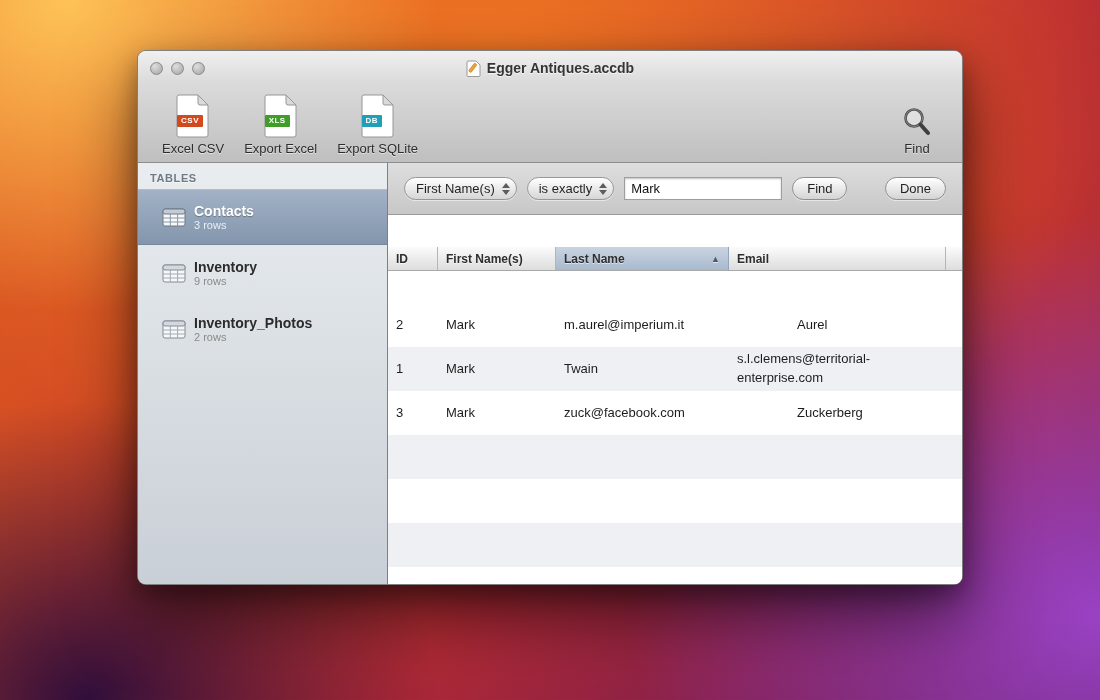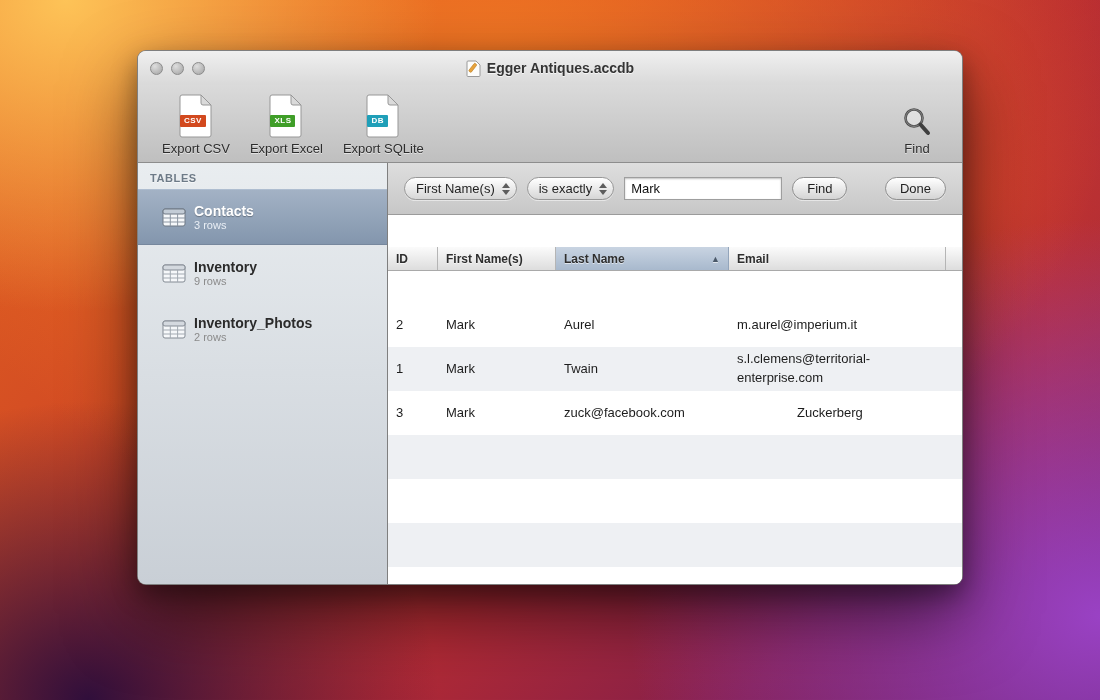--- a/index.html
+++ b/index.html
@@ -179,21 +179,21 @@
     <div class="toolbar">
 
       <div class="tb-item">
         <div class="doc-icon">
           <svg width="36" height="44" viewBox="0 0 36 44">
             <path d="M4 1 H23 L33 11 V41 a2 2 0 0 1 -2 2 H4 a2 2 0 0 1 -2 -2 V3 a2 2 0 0 1 2 -2 Z" fill="#ffffff" stroke="#979797"></path>
             <path d="M23 1 L33 11 H25 a2 2 0 0 1 -2 -2 Z" fill="#dadada" stroke="#979797"></path>
           </svg>
           <span class="doc-badge" style="background: rgb(210, 73, 30);">CSV</span>
         </div>
-        <span class="tb-label">Export CSV</span>
+        <span class="tb-label">Excel CSV</span>
       </div>
 
 
       <div class="tb-item">
         <div class="doc-icon">
           <svg width="36" height="44" viewBox="0 0 36 44">
             <path d="M4 1 H23 L33 11 V41 a2 2 0 0 1 -2 2 H4 a2 2 0 0 1 -2 -2 V3 a2 2 0 0 1 2 -2 Z" fill="#ffffff" stroke="#979797"></path>
             <path d="M23 1 L33 11 H25 a2 2 0 0 1 -2 -2 Z" fill="#dadada" stroke="#979797"></path>
           </svg>
           <span class="doc-badge" style="background: rgb(63, 158, 40);">XLS</span>
@@ -316,25 +316,25 @@
 
         <div class="rows">
 
           <div class="trow odd">
             <div class="cell c-id">
                 <span>2</span>
               </div>
             <div class="cell c-first">
                 <span>Mark</span>
               </div>
+            <div class="cell c-email">
+                <span>m.aurel@imperium.it</span>
+              </div>
             <div class="cell c-last">
                 <span>Aurel</span>
-              </div>
-            <div class="cell c-email">
-                <span>m.aurel@imperium.it</span>
               </div>
           </div>
 
           <div class="trow even">
             <div class="cell c-id">
                 <span>1</span>
               </div>
             <div class="cell c-first">
                 <span>Mark</span>
               </div>

